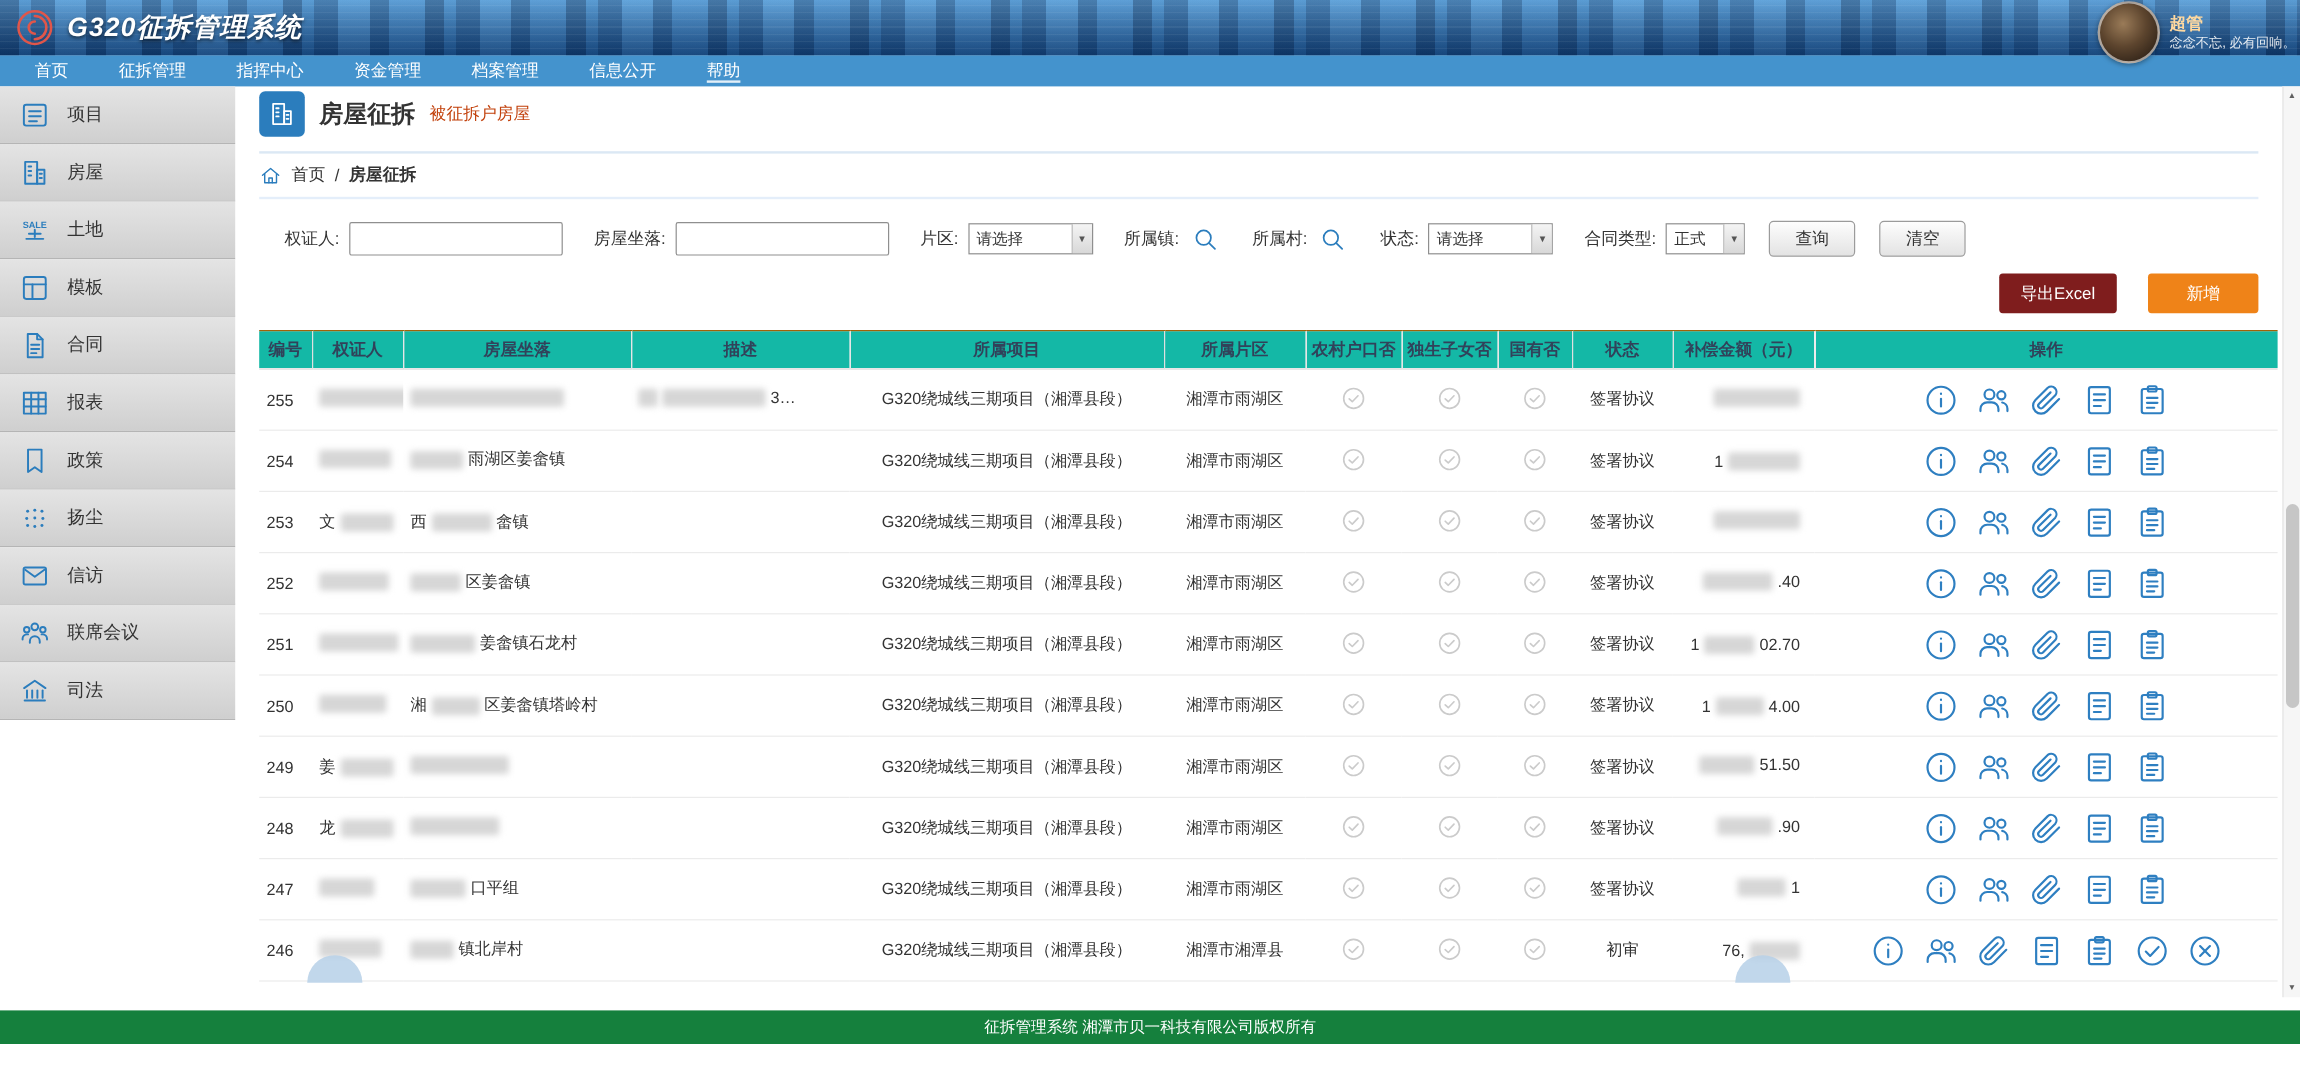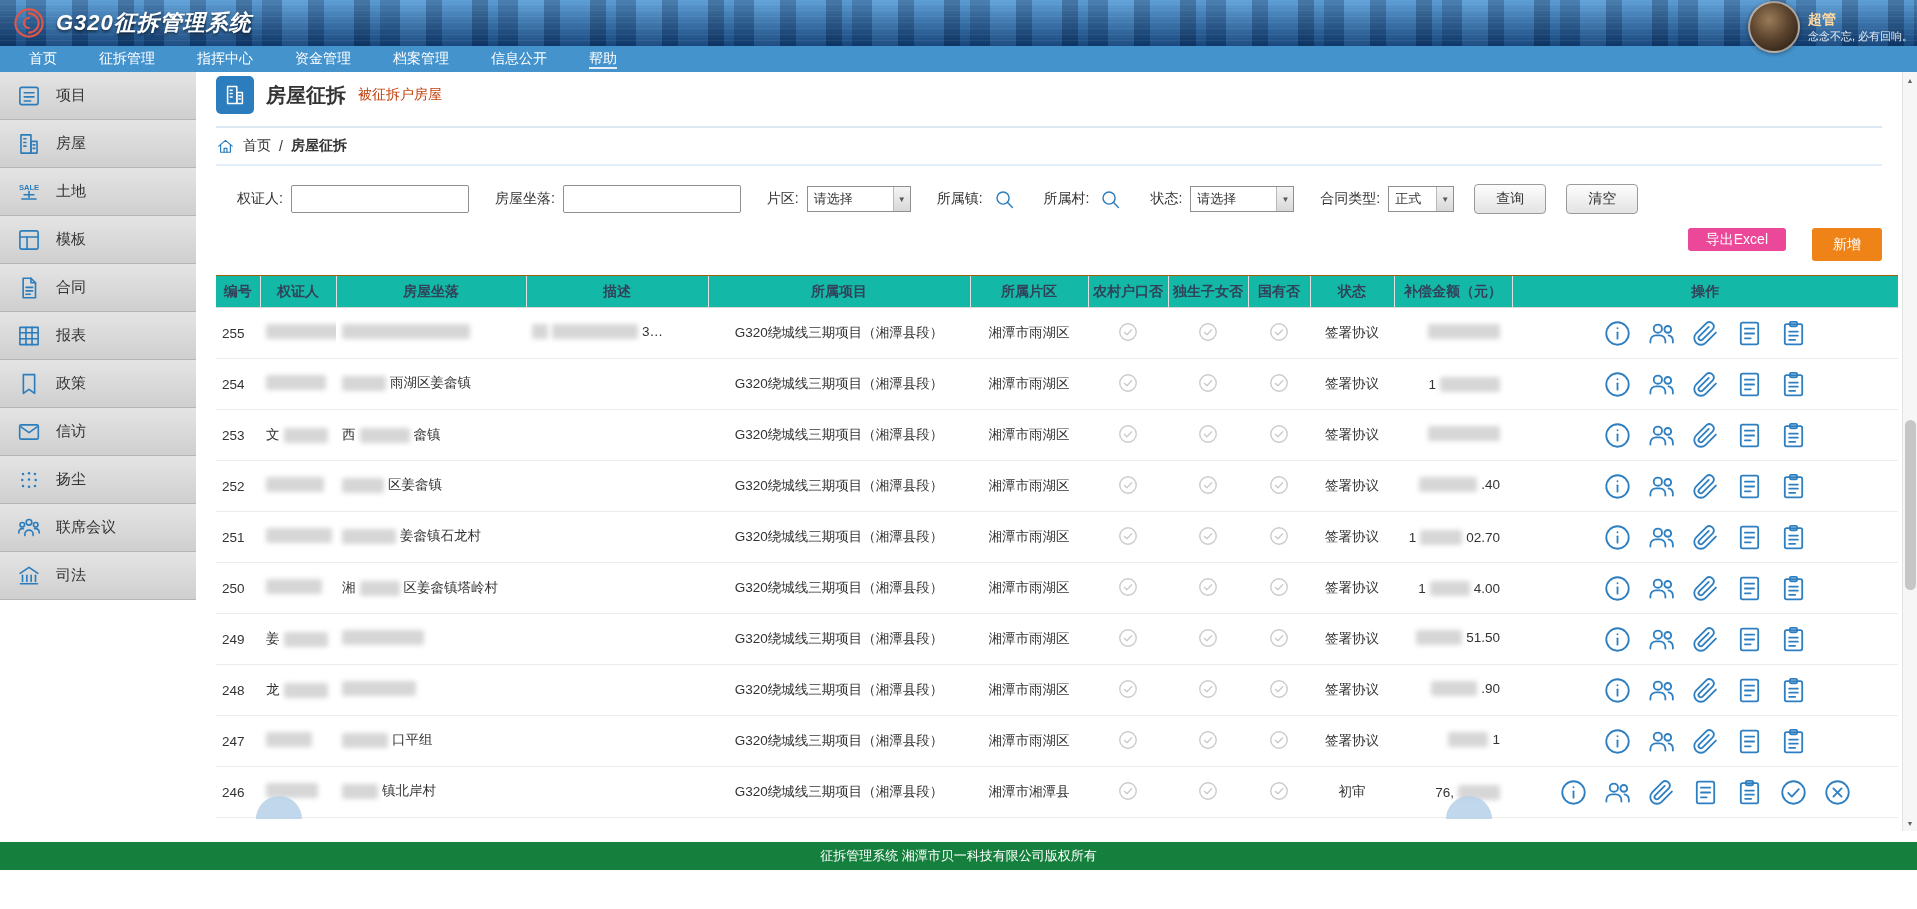--- a/index.html
+++ b/index.html
@@ -52,22 +52,22 @@
 .f-select{height:26px;border:1px solid #8f8f8f;background:#fff;display:flex;align-items:center;justify-content:space-between;font-size:13px;padding-left:6px;cursor:pointer}
 .sel-area,.sel-status{width:104px}
 .sel-contract_type{width:66px}
 .sel-arrow{width:17px;height:100%;background:linear-gradient(180deg,#f4f4f4,#d8d8d8);border-left:1px solid #b9b9b9;display:flex;align-items:center;justify-content:center;font-size:8px;color:#555;margin-left:6px}
 .f-search{background:none;border:none;cursor:pointer;display:flex;align-items:center;padding:0 2px}
 .search-icon{width:23px;height:23px;color:#2b7dbd}
 .btn-gray{height:30px;padding:0 21px;border:1px solid #9b9b9b;border-radius:4px;background:linear-gradient(180deg,#fdfdfd,#e3e3e3);font-size:14px;color:#333;cursor:pointer;margin-left:12px;font-family:inherit}
 
 
 .actions{display:flex;justify-content:flex-end;gap:26px;margin-top:14px}
-.btn-export{height:23px;padding:0 18px;background:#ec4899;color:#fff;border:none;border-radius:3px;font-size:14px;cursor:pointer;font-family:inherit}
-.btn-add{height:33px;padding:0 21px;background:#ef8318;color:#fff;border:none;border-radius:3px;font-size:14px;cursor:pointer;font-family:inherit}
+.btn-export{height:33px;padding:0 18px;background:#7f1d1d;color:#fff;border:none;border-radius:3px;font-size:14px;cursor:pointer;font-family:inherit}
+.btn-add{height:33px;padding:0 32px;background:#ef8318;color:#fff;border:none;border-radius:3px;font-size:14px;cursor:pointer;font-family:inherit}
 
 
 .grid{width:100%;border-collapse:collapse;margin-top:14px;table-layout:fixed}
 .grid th{background:#14b8a6;height:32px;font-size:14px;color:#31425a;font-weight:bold;border-top:1px solid #a16207;border-bottom:1px solid #d8d8d8;border-left:1px solid #e0e0e0;white-space:nowrap;overflow:hidden}
 .grid th:first-child{border-left:none}
 .grid td{height:51px;border-bottom:1px solid #ebebeb;font-size:13.5px;text-align:center;vertical-align:middle;padding:0 6px;overflow:hidden;white-space:nowrap}
 td.left{text-align:left}
 td.amount{text-align:right;padding-right:12px}
 .seg-wrap{display:inline-flex;align-items:center;gap:4px;max-width:100%}
 .redact{display:inline-block;height:15px;background:#d6d6d6;border-radius:2px;filter:blur(2.5px);flex:none}
@@ -295,29 +295,29 @@
         <span class="side-label">报表</span>
       </div>
       <div class="side-item">
         <svg class="icon side-icon">
           <use href="#si-policy"></use>
         </svg>
         <span class="side-label">政策</span>
       </div>
       <div class="side-item">
         <svg class="icon side-icon">
+          <use href="#si-dust"></use>
+        </svg>
+        <span class="side-label">扬尘</span>
+      </div>
+      <div class="side-item">
+        <svg class="icon side-icon">
           <use href="#si-mail"></use>
         </svg>
         <span class="side-label">信访</span>
-      </div>
-      <div class="side-item">
-        <svg class="icon side-icon">
-          <use href="#si-dust"></use>
-        </svg>
-        <span class="side-label">扬尘</span>
       </div>
       <div class="side-item">
         <svg class="icon side-icon">
           <use href="#si-meeting"></use>
         </svg>
         <span class="side-label">联席会议</span>
       </div>
       <div class="side-item">
         <svg class="icon side-icon">
           <use href="#si-justice"></use>

